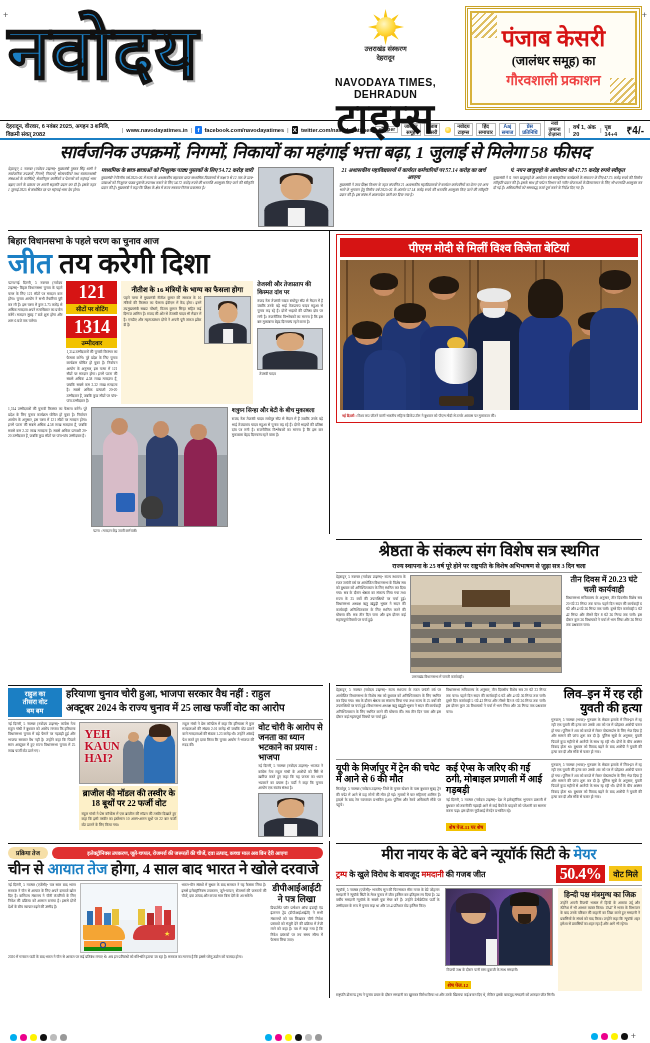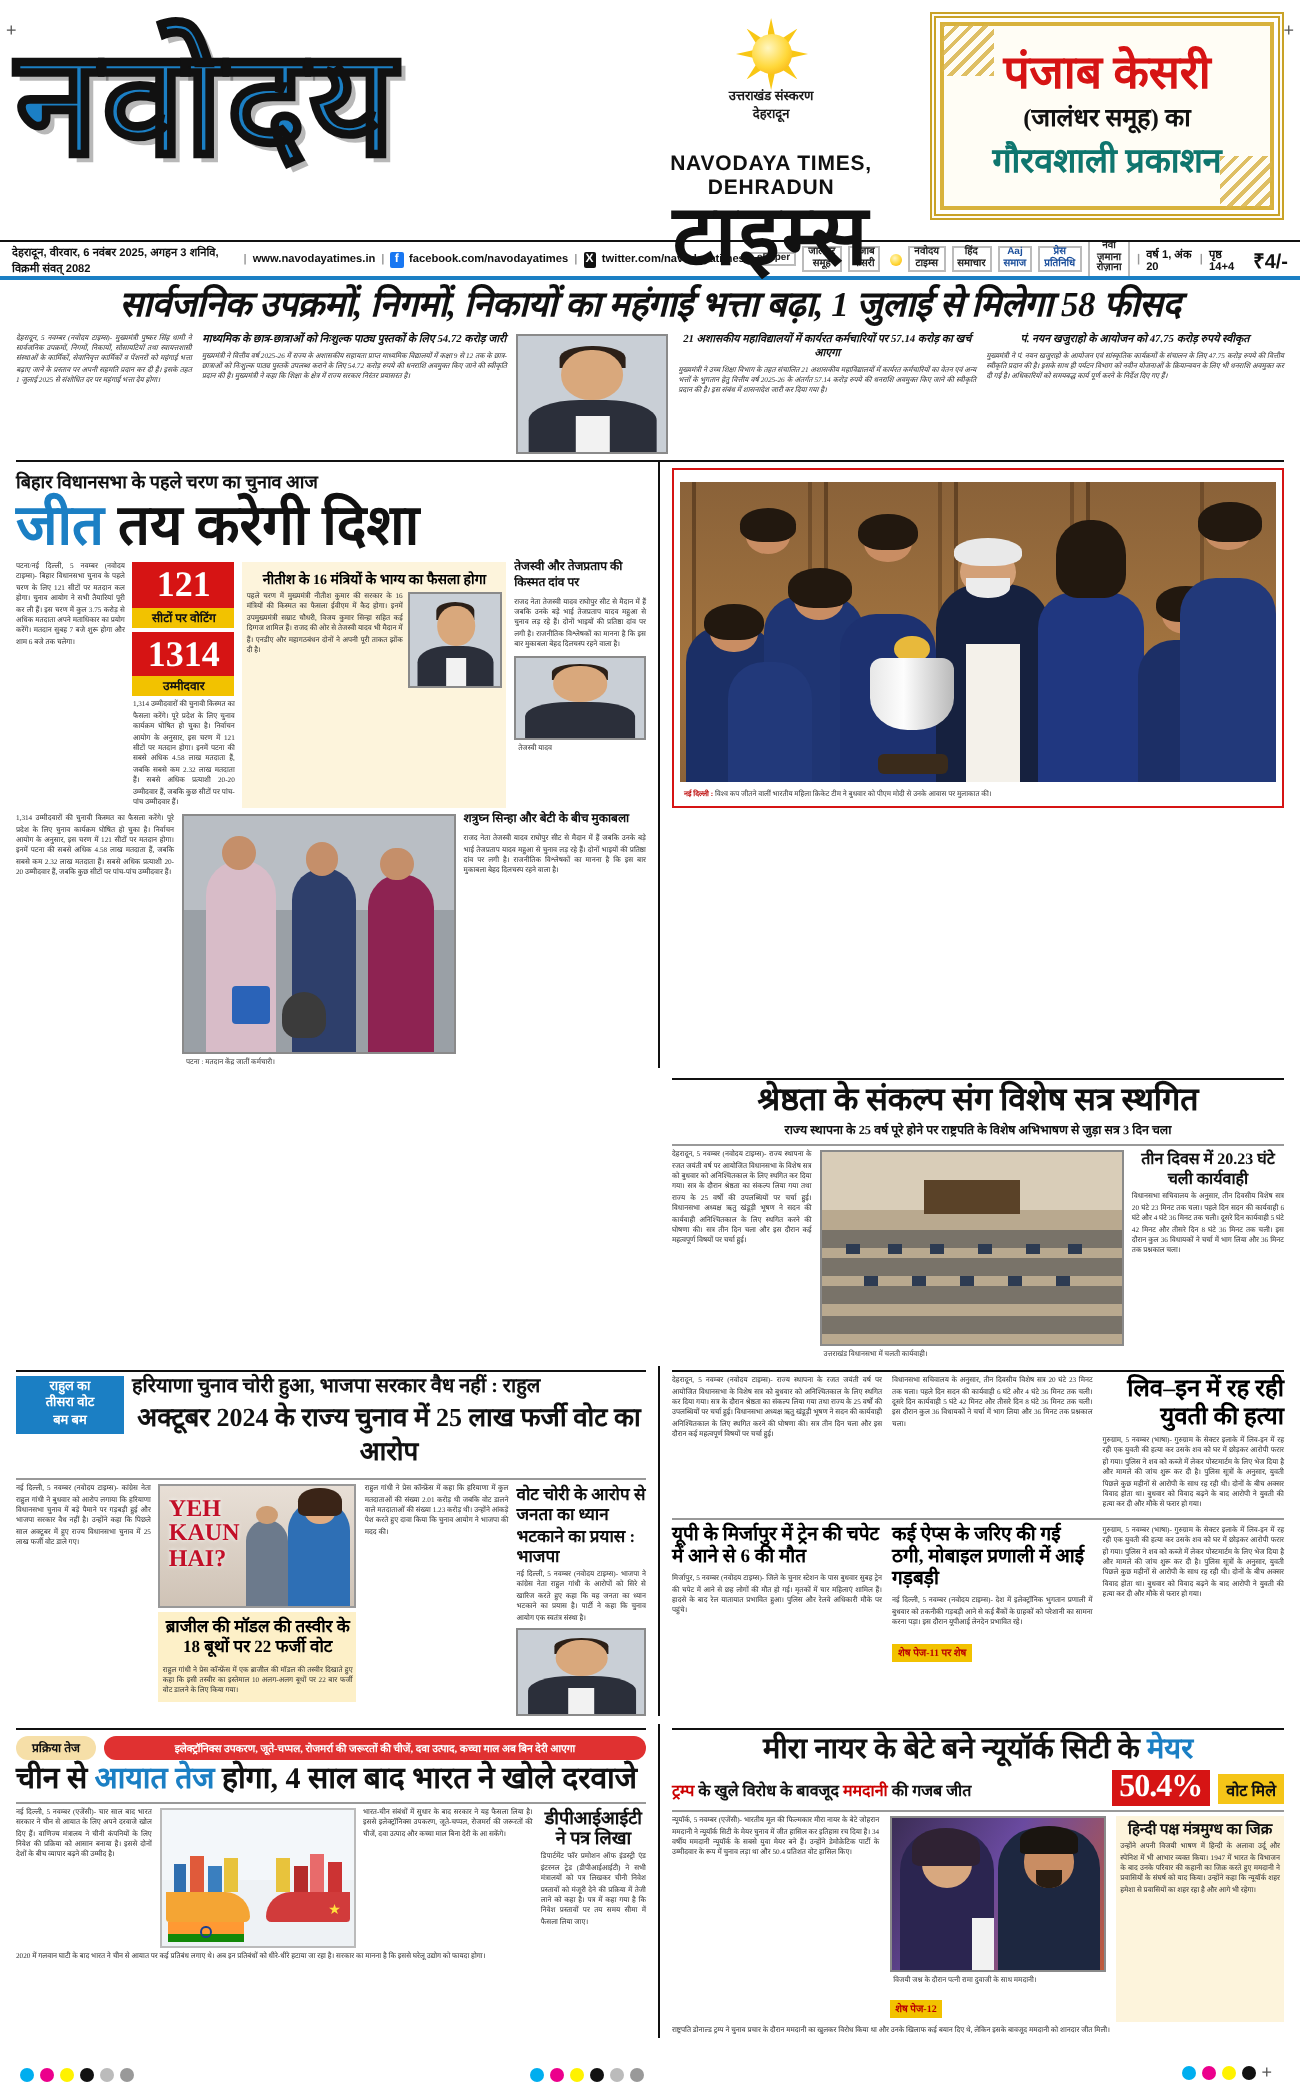--- a/index.html
+++ b/index.html
@@ -50,21 +50,21 @@
   }
   .promo:before, .promo:after{
     content:""; position:absolute; width:26px;height:26px;
     background: repeating-linear-gradient(135deg,#d9b44a 0 2px,transparent 2px 5px);
     opacity:.85;
   }
   .promo:before{ left:3px; top:3px; }
   .promo:after { right:3px; bottom:3px; }
   .promo-l1 { font-family:"Liberation Serif",serif; font-size: 23px; font-weight:bold; color:#d61414; line-height:1.05; }
   .promo-l2 { font-family:"Liberation Serif",serif; font-size: 12.5px; font-weight:bold; color:#111; margin-top:1px;}
-  .promo-l3 { font-family:"Liberation Serif",serif; font-size: 17px; font-weight:bold; color:#0f766e; margin-top:1px;}
+  .promo-l3 { font-family:"Liberation Serif",serif; font-size: 14px; font-weight:bold; color:#ef4444; margin-top:1px;}
 
   
   .infobar {
     height: 20px; border-top: 1px solid #111; border-bottom: 2.5px solid #1b7fc4;
     display: flex; align-items: center; font-size: 5.6px; font-weight: bold; color:#111;
     padding: 0 6px; gap: 3px; overflow: hidden;
   }
   .infobar .sep { color:#999; }
   .fb-ico { width:8px;height:8px;background:#1877f2;color:#fff;font-size:6px;line-height:8px;text-align:center;border-radius:1px;}
   .tw-ico { width:8px;height:8px;background:#111;color:#fff;font-size:6px;line-height:8px;text-align:center;border-radius:1px;}
@@ -336,20 +336,21 @@
         </div>
         <div>
           <div class="sub-head" style="font-size:6px;text-align:left">शत्रुघ्न सिन्हा और बेटी के बीच मुकाबला</div>
           <div class="body-text blur">राजद नेता तेजस्वी यादव राघोपुर सीट से मैदान में हैं जबकि उनके बड़े भाई तेजप्रताप यादव महुआ से चुनाव लड़ रहे हैं। दोनों भाइयों की प्रतिष्ठा दांव पर लगी है। राजनीतिक विश्लेषकों का मानना है कि इस बार मुकाबला बेहद दिलचस्प रहने वाला है।</div>
         </div>
       </div>
     </div>
 
     <div class="s2r">
       <div class="redbox">
+        <div class="redbar">पीएम मोदी से मिलीं विश्व विजेता बेटियां</div>
         <div class="pm-scene" style="margin-top:3px">
           <div class="wood-panel" style="left:2%"></div>
           <div class="wood-panel" style="left:24%"></div>
           <div class="wood-panel" style="left:46%"></div>
           <div class="wood-panel" style="left:68%"></div>
 
           <div class="person" style="left:1%;  width:15%; height:52%; background:#1b2f66;"></div>
           <div class="p-head" style="left:5%;  top:44%; width:8%; height:13%;"></div>
           <div class="p-hair" style="left:4%;  top:41%; width:10%; height:12%;"></div>
 
@@ -439,21 +440,21 @@
     <div class="s3l">
       <div class="rule" style="margin-bottom:2px"></div>
       <div style="display:flex; gap:4px; align-items:flex-start;">
         <div class="flag-tag" style="width:54px">
           <div>राहुल का</div>
           <div>तीसरा वोट</div>
           <div>बम बम</div>
         </div>
         <div style="flex:1">
           <div class="hl h3">हरियाणा चुनाव चोरी हुआ, भाजपा सरकार वैध नहीं : राहुल</div>
-          <div class="sub-head" style="font-size:13px;text-align:center;margin-top:2px">अक्टूबर 2024 के राज्य चुनाव में 25 लाख फर्जी वोट का आरोप</div>
+          <div class="sub-head" style="font-size:10px;text-align:left;margin-top:2px">अक्टूबर 2024 के राज्य चुनाव में 25 लाख फर्जी वोट का आरोप</div>
         </div>
       </div>
       <div class="thin" style="margin:2px 0"></div>
 
       <div style="display:grid;grid-template-columns:.75fr 1.1fr .8fr .72fr;gap:4px;">
         <div class="body-text blur">नई दिल्ली, 5 नवम्बर (नवोदय टाइम्स)- कांग्रेस नेता राहुल गांधी ने बुधवार को आरोप लगाया कि हरियाणा विधानसभा चुनाव में बड़े पैमाने पर गड़बड़ी हुई और भाजपा सरकार वैध नहीं है। उन्होंने कहा कि पिछले साल अक्टूबर में हुए राज्य विधानसभा चुनाव में 25 लाख फर्जी वोट डाले गए।</div>
         <div>
           <div class="yeh-box">
             <div class="yeh-txt" style="white-space:pre-line">YEH
 KAUN

